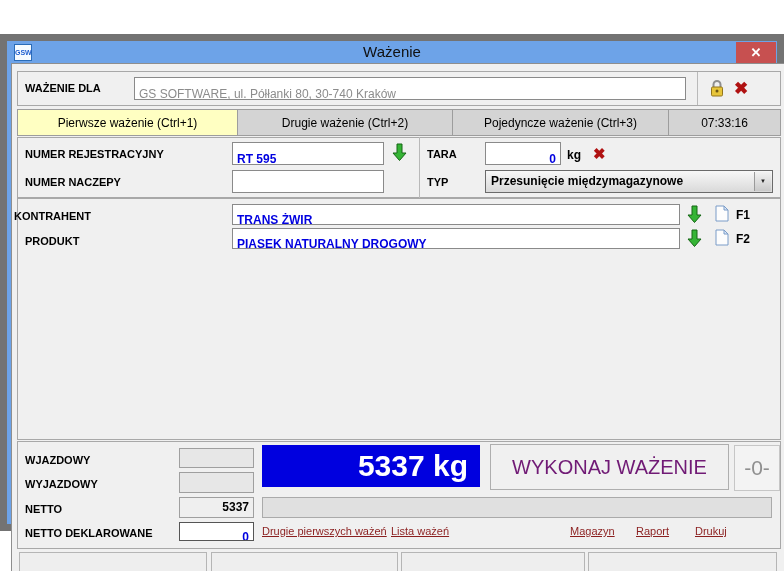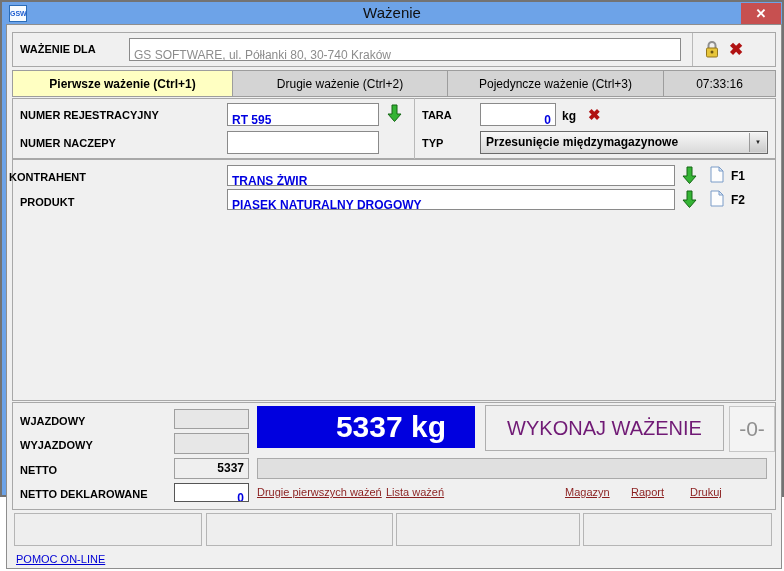--- a/index.html
+++ b/index.html
@@ -1,19 +1,19 @@
 <!DOCTYPE html>
 <html><head>
 <meta charset="utf-8">
 <style>
   * { margin:0; padding:0; box-sizing:border-box; }
   html,body { width:784px; height:571px; overflow:hidden;
     font-family:"Liberation Sans", sans-serif; }
   .window { position:relative; width:784px; height:497px;
-    background:#6da3e8; border:2px solid #737373; }
+    background:#6da3e8; border:7px solid #737373;margin-top:34px; }
 
   
   .titlebar { position:absolute; left:0; top:0; width:100%; height:22px; }
   .app-icon { position:absolute; left:7px; top:3px; width:18px; height:17px;
     background:#f6fbff; border:1px solid #2a6cb8; color:#1f5fd0;
     font-size:7px; font-weight:bold; text-align:center; line-height:15px; letter-spacing:0; }
   .win-title { position:absolute; left:0; top:2px; width:100%; text-align:center;
     font-size:15px; color:#101010; }
   .close-btn { position:absolute; right:1px; top:1px; width:40px; height:21px;
     background:#c75050; color:#fff; font-size:13px; font-weight:bold;
@@ -30,34 +30,34 @@
   .val-blue { color:#0000e0; font-weight:bold; }
   .txt-gray { color:#8c8c8c; }
   .right { text-align:right; }
   .gfield { position:absolute; background:#e7e7e7; border:1px solid #9f9f9f;
     font-size:12px; line-height:19px; padding:0 4px; }
   .vline { position:absolute; width:1px; background:#b9b9b9; }
 
   
   .tab { position:absolute; height:27px; border:1px solid #9d9d9d; background:#d4d4d4;
     font-size:12px; color:#000; display:flex; align-items:center; justify-content:center; }
-  .tab.active { background:#ffffc2; font-weight:bold; }
+  .tab.active { background:#ffffc2; font-weight:normal; }
 
   
   .dropdown { position:absolute; background:linear-gradient(#f8f8f8,#d9d9d9);
     border:1px solid #6a6a6a; font-size:12px; font-weight:bold; line-height:21px;
     padding:0 20px 0 5px; white-space:nowrap; overflow:hidden; }
   .dd-btn { position:absolute; right:1px; top:1px; bottom:1px; width:17px;
     background:linear-gradient(#f2f2f2,#c9c9c9); border-left:1px solid #9a9a9a;
     display:flex; align-items:center; justify-content:center; font-size:6px; color:#222; }
 
   
   .weight-display { position:absolute; left:255px; top:404px; width:218px; height:42px;
     background:#0000df; color:#fff; font-size:30px; font-weight:bold;
-    text-align:right; line-height:42px; padding-right:29px; }
+    text-align:right; line-height:42px; padding-right:12px; }
   .btn { position:absolute; display:flex; align-items:center; justify-content:center; cursor:default; }
   .btn-weigh { left:483px; top:403px; width:239px; height:46px;
     background:#f0f0f0; border:1px solid #aeaeae; font-size:20px; color:#701a75; }
   .btn-zero { left:727px; top:404px; width:46px; height:46px;
     background:#f3f3f3; border:1px solid #c6c6c6; font-size:21px; color:#8f8f8f; }
   .link { position:absolute; font-size:11px; color:#8b1f1f; text-decoration:underline;
     white-space:nowrap; cursor:default; }
   .help-link { position:absolute; left:14px; top:551px; font-size:11px;
     color:#0000d4; text-decoration:underline; }
   .panel { position:absolute; top:511px; height:33px; background:#eeeeee; border:1px solid #b5b5b5; }

